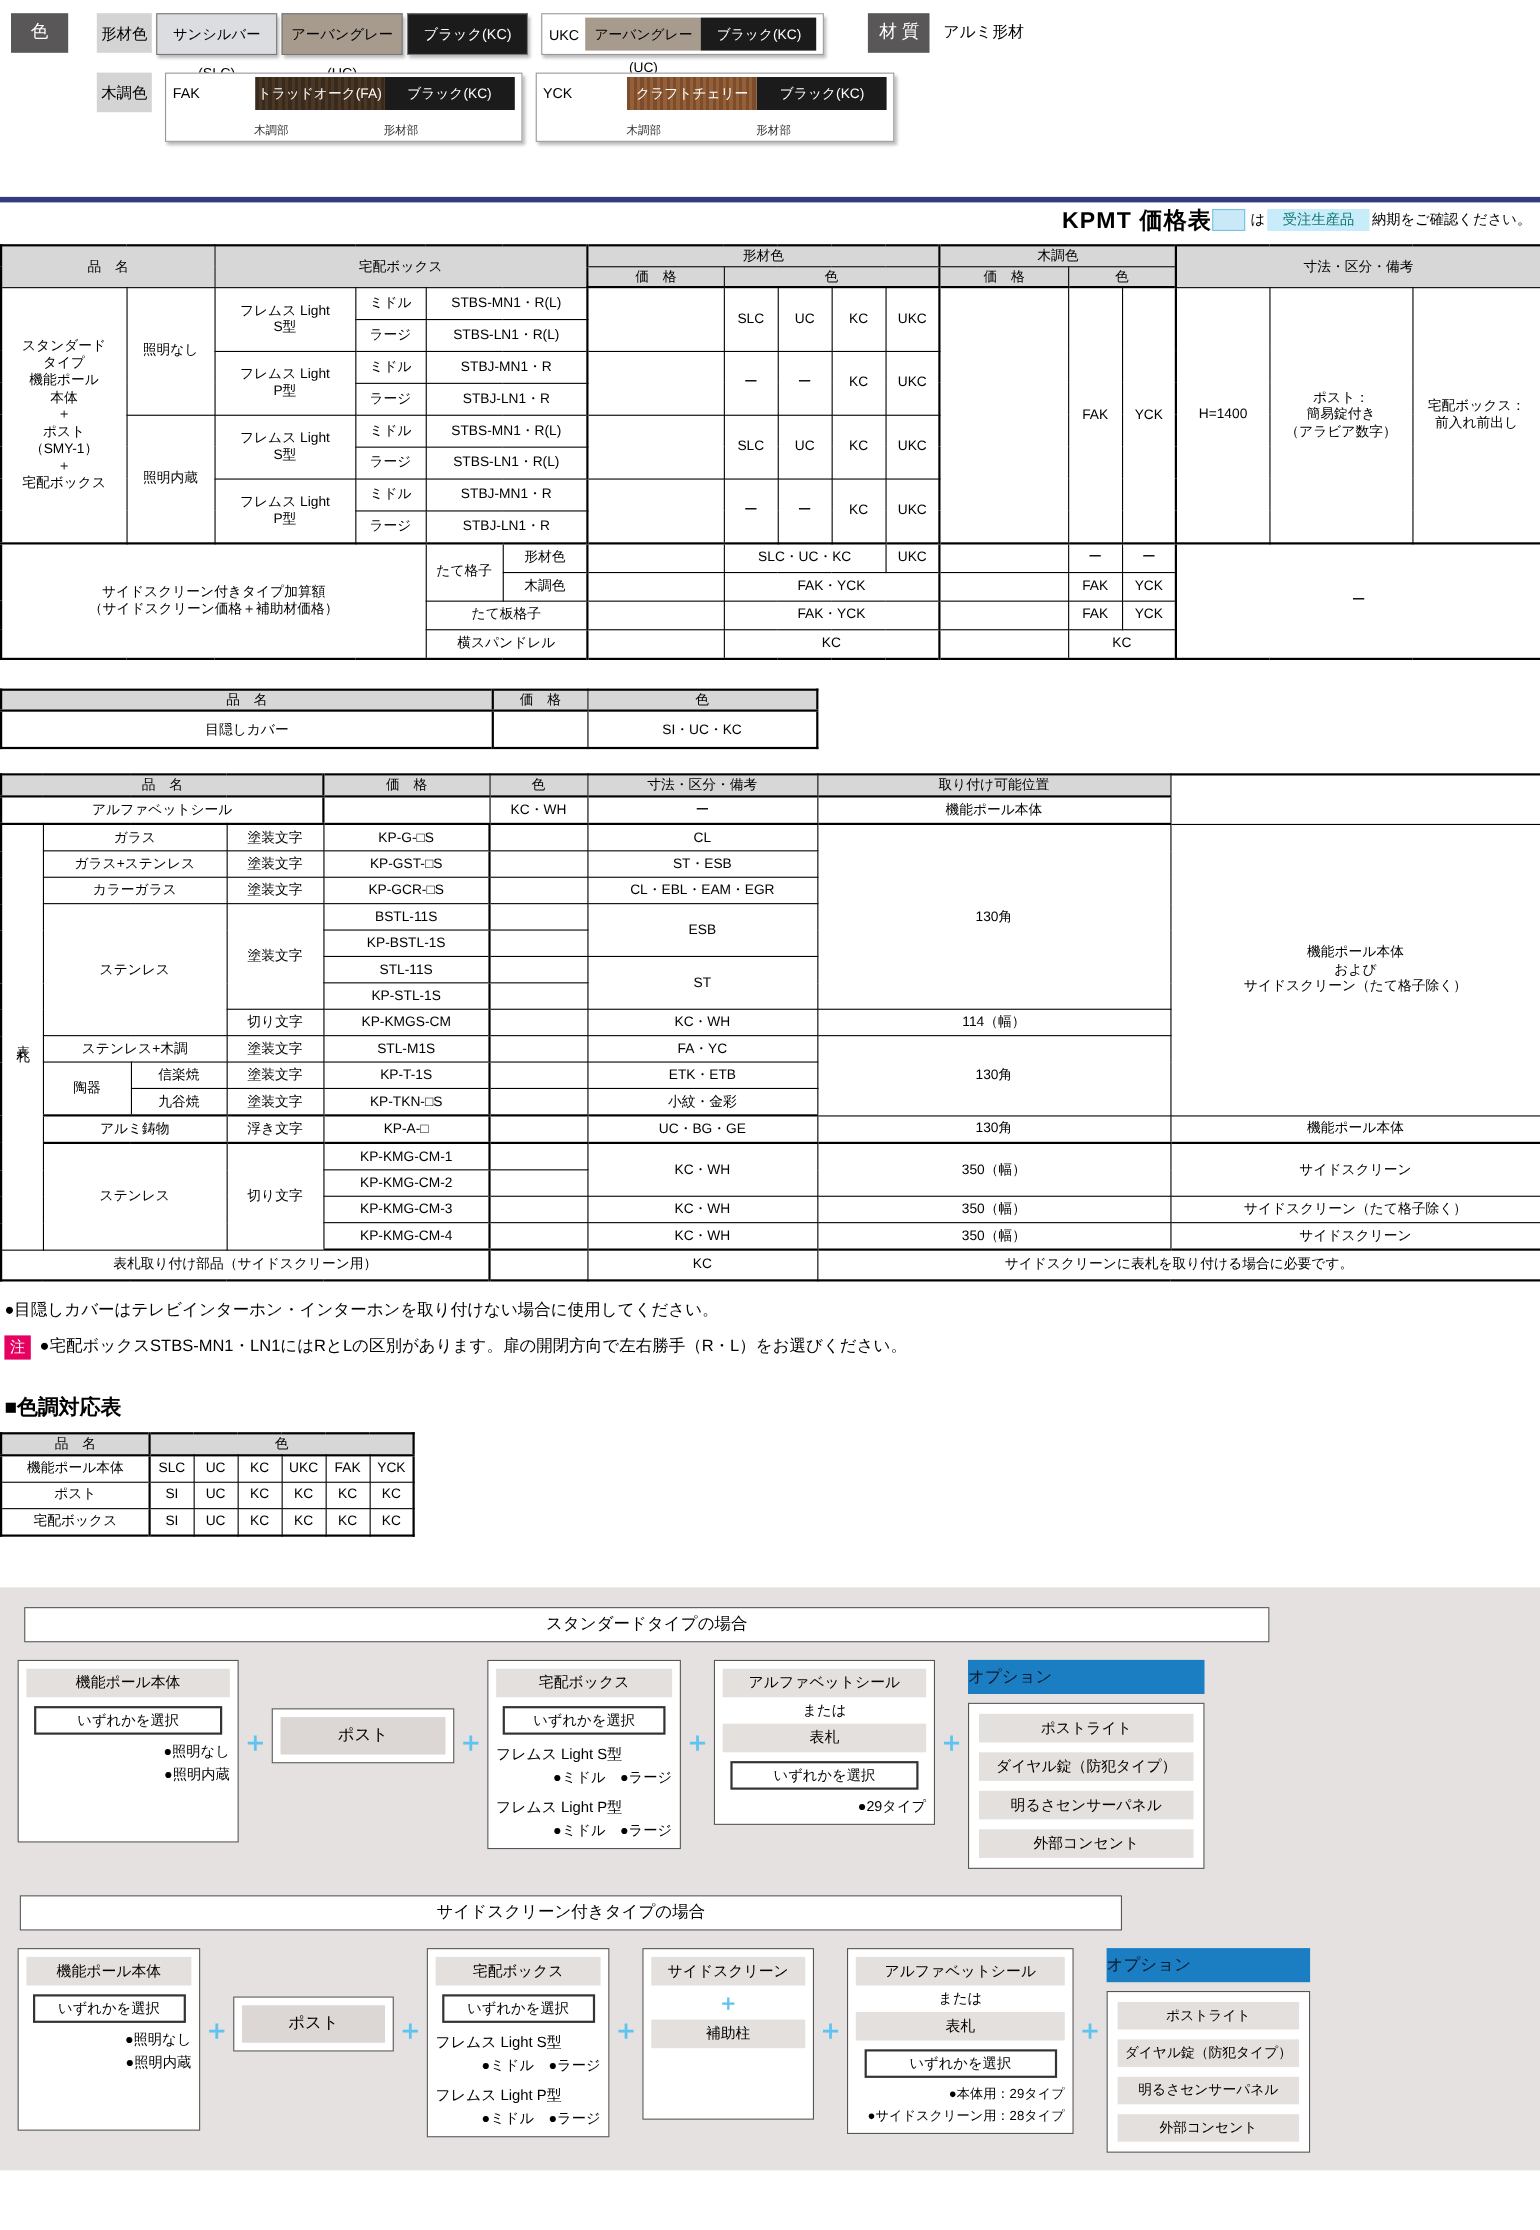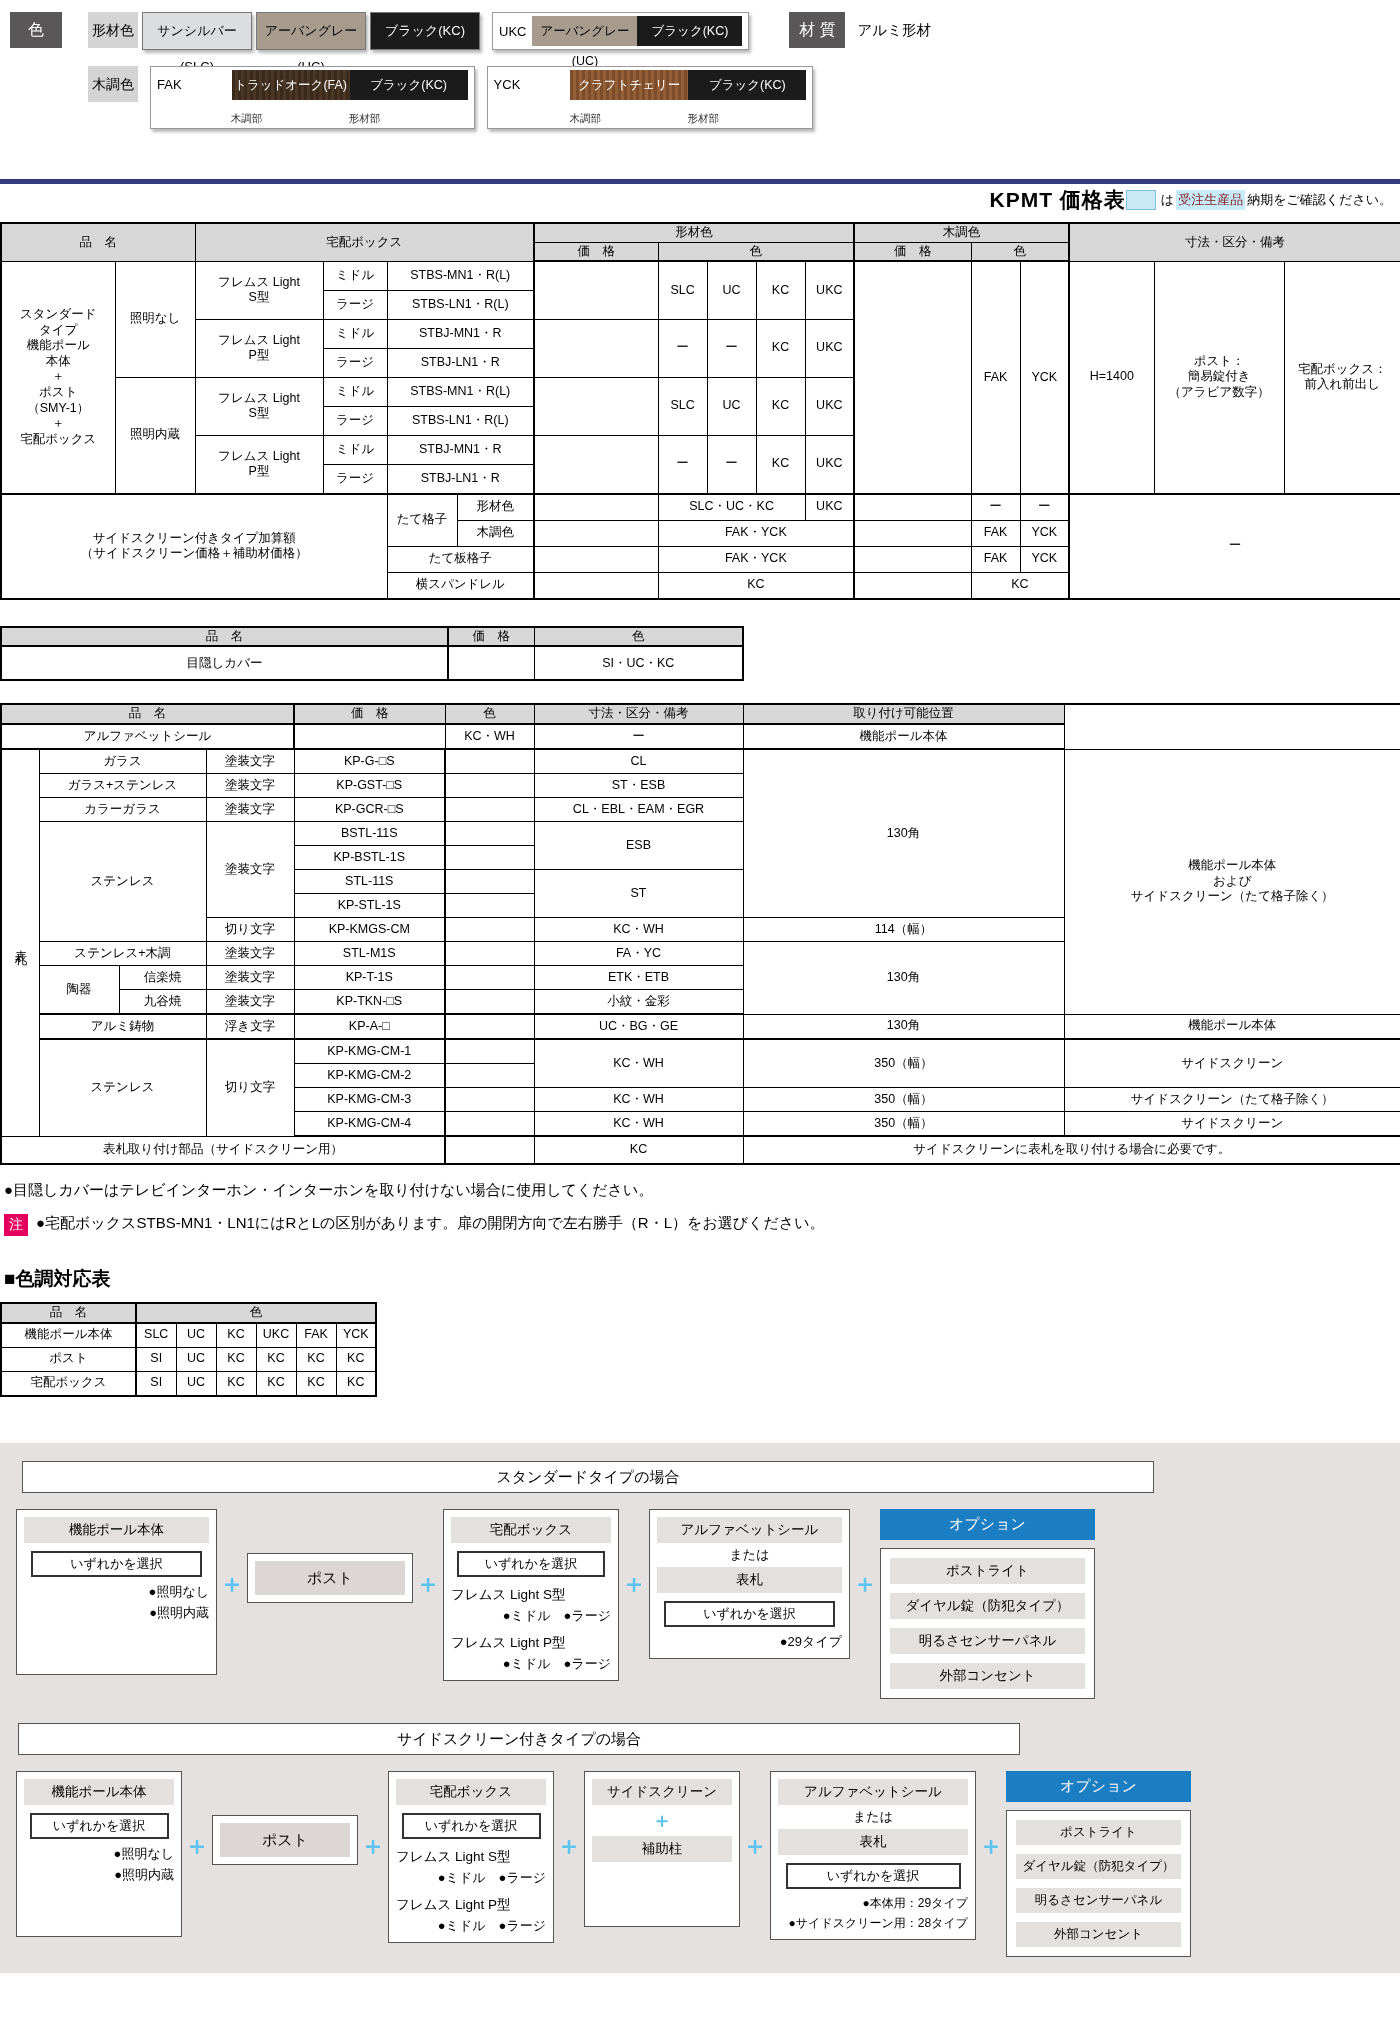--- a/index.html
+++ b/index.html
@@ -33,21 +33,21 @@
   .plabels span{width:118px;text-align:center;padding-top:12px;}
   .matwrap{display:flex;margin-left:40px;}
   .matv{line-height:36px;font-size:14.5px;margin-left:12px;}
 
   
   .divider{height:5px;background:#333c7e;margin-top:50px;}
   .title-row{display:flex;align-items:center;justify-content:flex-end;margin:2px 8px 8px 8px;}
   .doc-title{font-size:21px;font-weight:600;letter-spacing:1px;}
   .legend{display:flex;align-items:center;font-size:13px;}
   .legend-chip{width:28px;height:18px;background:#c9e9f7;border:1px solid #74c3e4;margin-right:5px;}
-  .legend-product{background:#c9ecfa;color:#7f1d1d;padding:1px 2px;margin:0 2px;}
+  .legend-product{background:#c9ecfa;color:#0f766e;padding:1px 14px;margin:0 2px;}
 
   
   table.t{border-collapse:collapse;border:2px solid #000;table-layout:fixed;}
   table.t th,table.t td{border:1px solid #000;font-size:12.5px;text-align:center;
       padding:1px 3px;line-height:1.25;white-space:pre-line;overflow:hidden;}
   table.t th{background:#d7d7d8;font-weight:normal;}
   table.t thead tr:last-child th{border-bottom:2px solid #000;}
   .hl{border-left:2px solid #000 !important;}
   .hb{border-bottom:2px solid #000 !important;}
   .ht{border-top:2px solid #000 !important;}
@@ -81,21 +81,21 @@
   .flow{display:flex;align-items:flex-start;margin-top:16px;}
   .fbox{background:#fff;border:1px solid #555;padding:7px;}
   .gray-bar{background:#e4e0dd;text-align:center;padding:4px 0;font-size:13.5px;}
   .select-box{border:2px solid #333;background:#fff;text-align:center;font-size:13px;
               padding:2px 0;margin:8px auto 6px auto;width:90%;}
   .fopt{font-size:13px;text-align:right;margin:3px 0 0 2px;}
   .series{font-size:13.5px;text-align:left;margin-top:9px;}
   .plus{color:#5fc3f0;font-size:25px;font-weight:bold;width:30px;text-align:center;margin-top:58px;}
   .post-box{background:#fff;border:1px solid #555;padding:7px;margin-top:44px;}
   .post-inner{background:#dcd6d4;height:34px;line-height:34px;text-align:center;font-size:15px;}
-  .opt-header{background:#1b7ec2;color:#ffffff;text-align:center;font-size:15px;padding:6px 0;}
+  .opt-header{background:#1b7ec2;color:#0f172a;text-align:left;font-size:15px;padding:6px 0;}
   .opt-box{background:#fff;border:1px solid #555;margin-top:8px;padding:9px;
            display:flex;flex-direction:column;gap:9px;}
   .inner-plus{color:#5fc3f0;font-size:20px;font-weight:bold;text-align:center;margin:2px 0;}
 </style>
 </head>
 <body>
 
 <div class="page">
 
   <div class="top-area">

